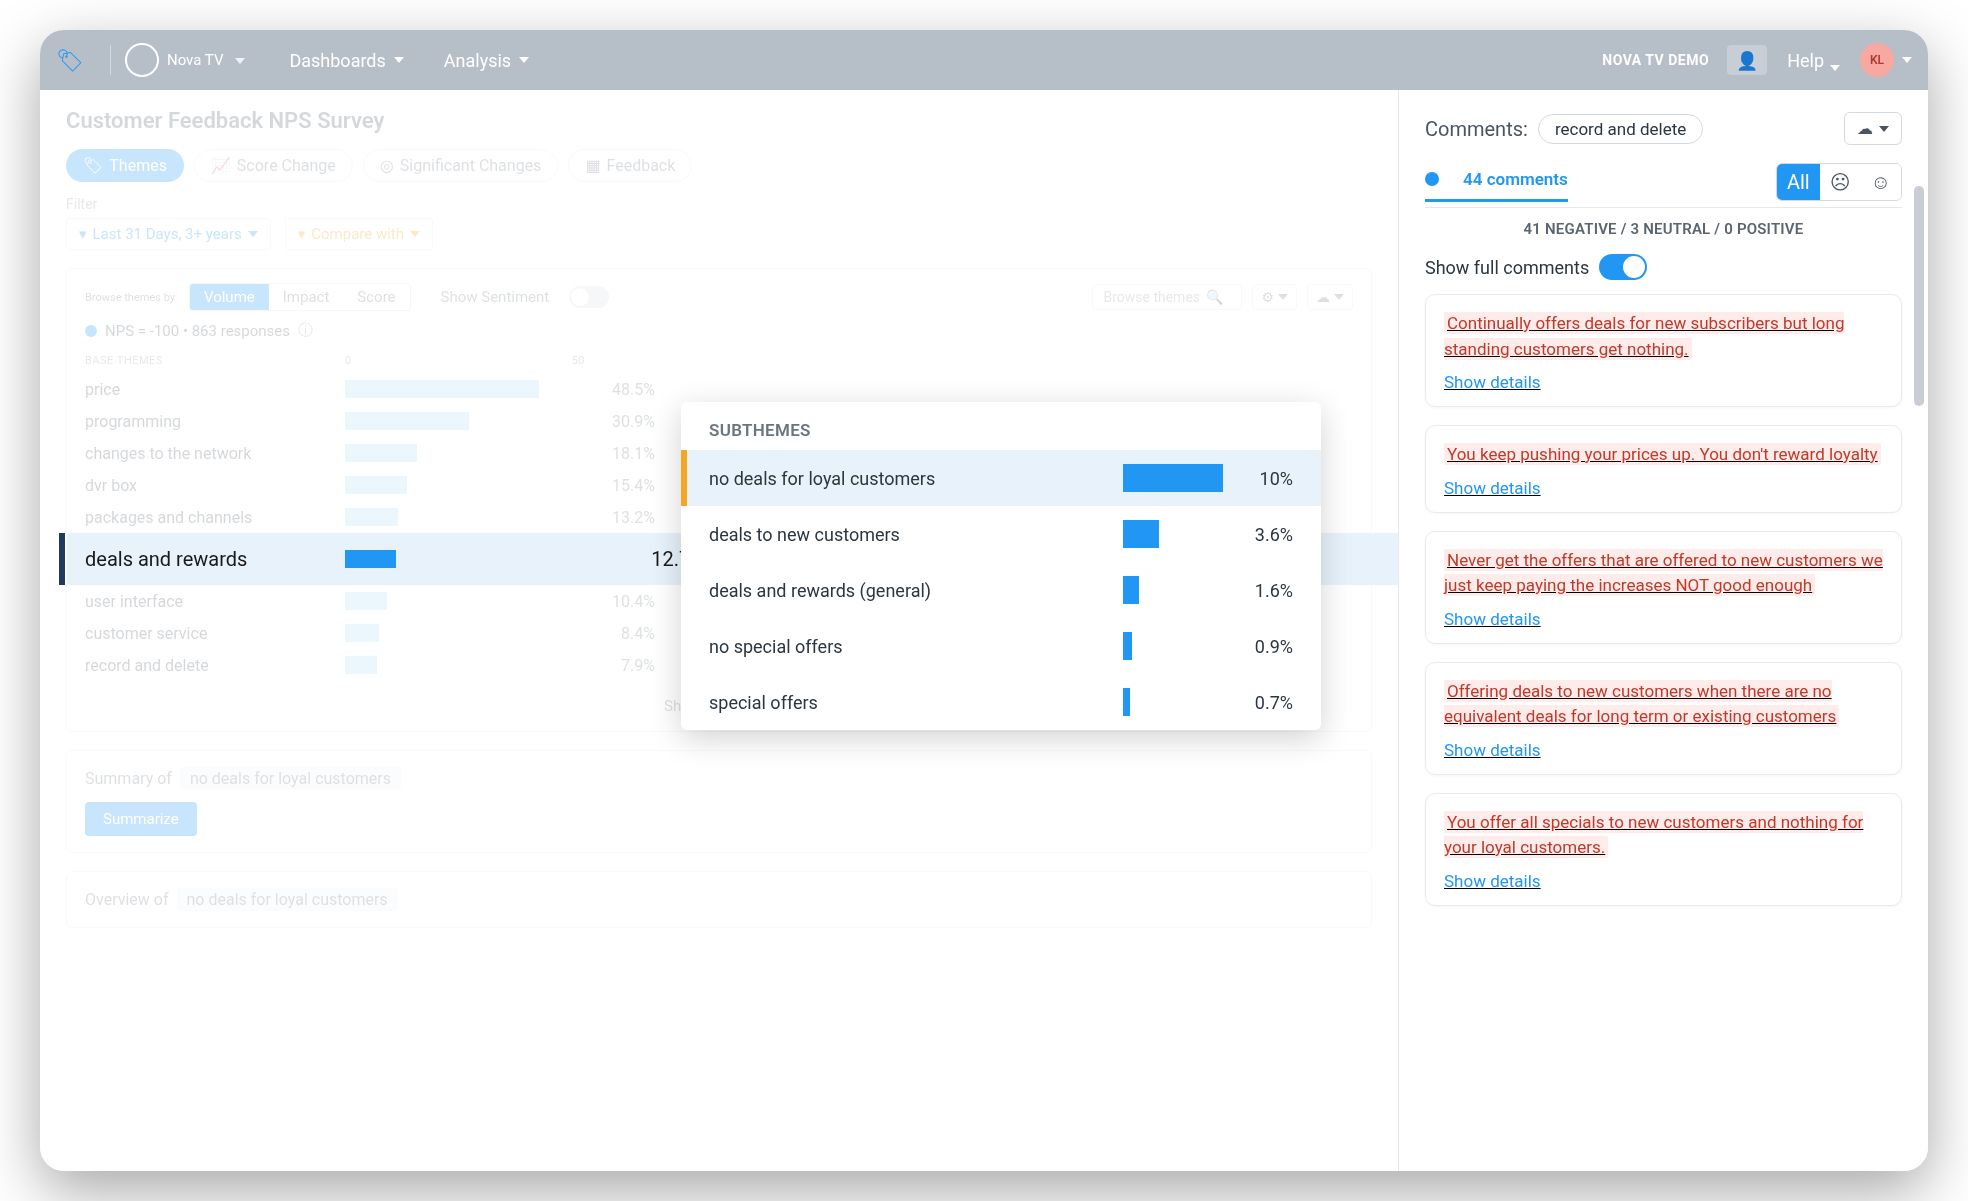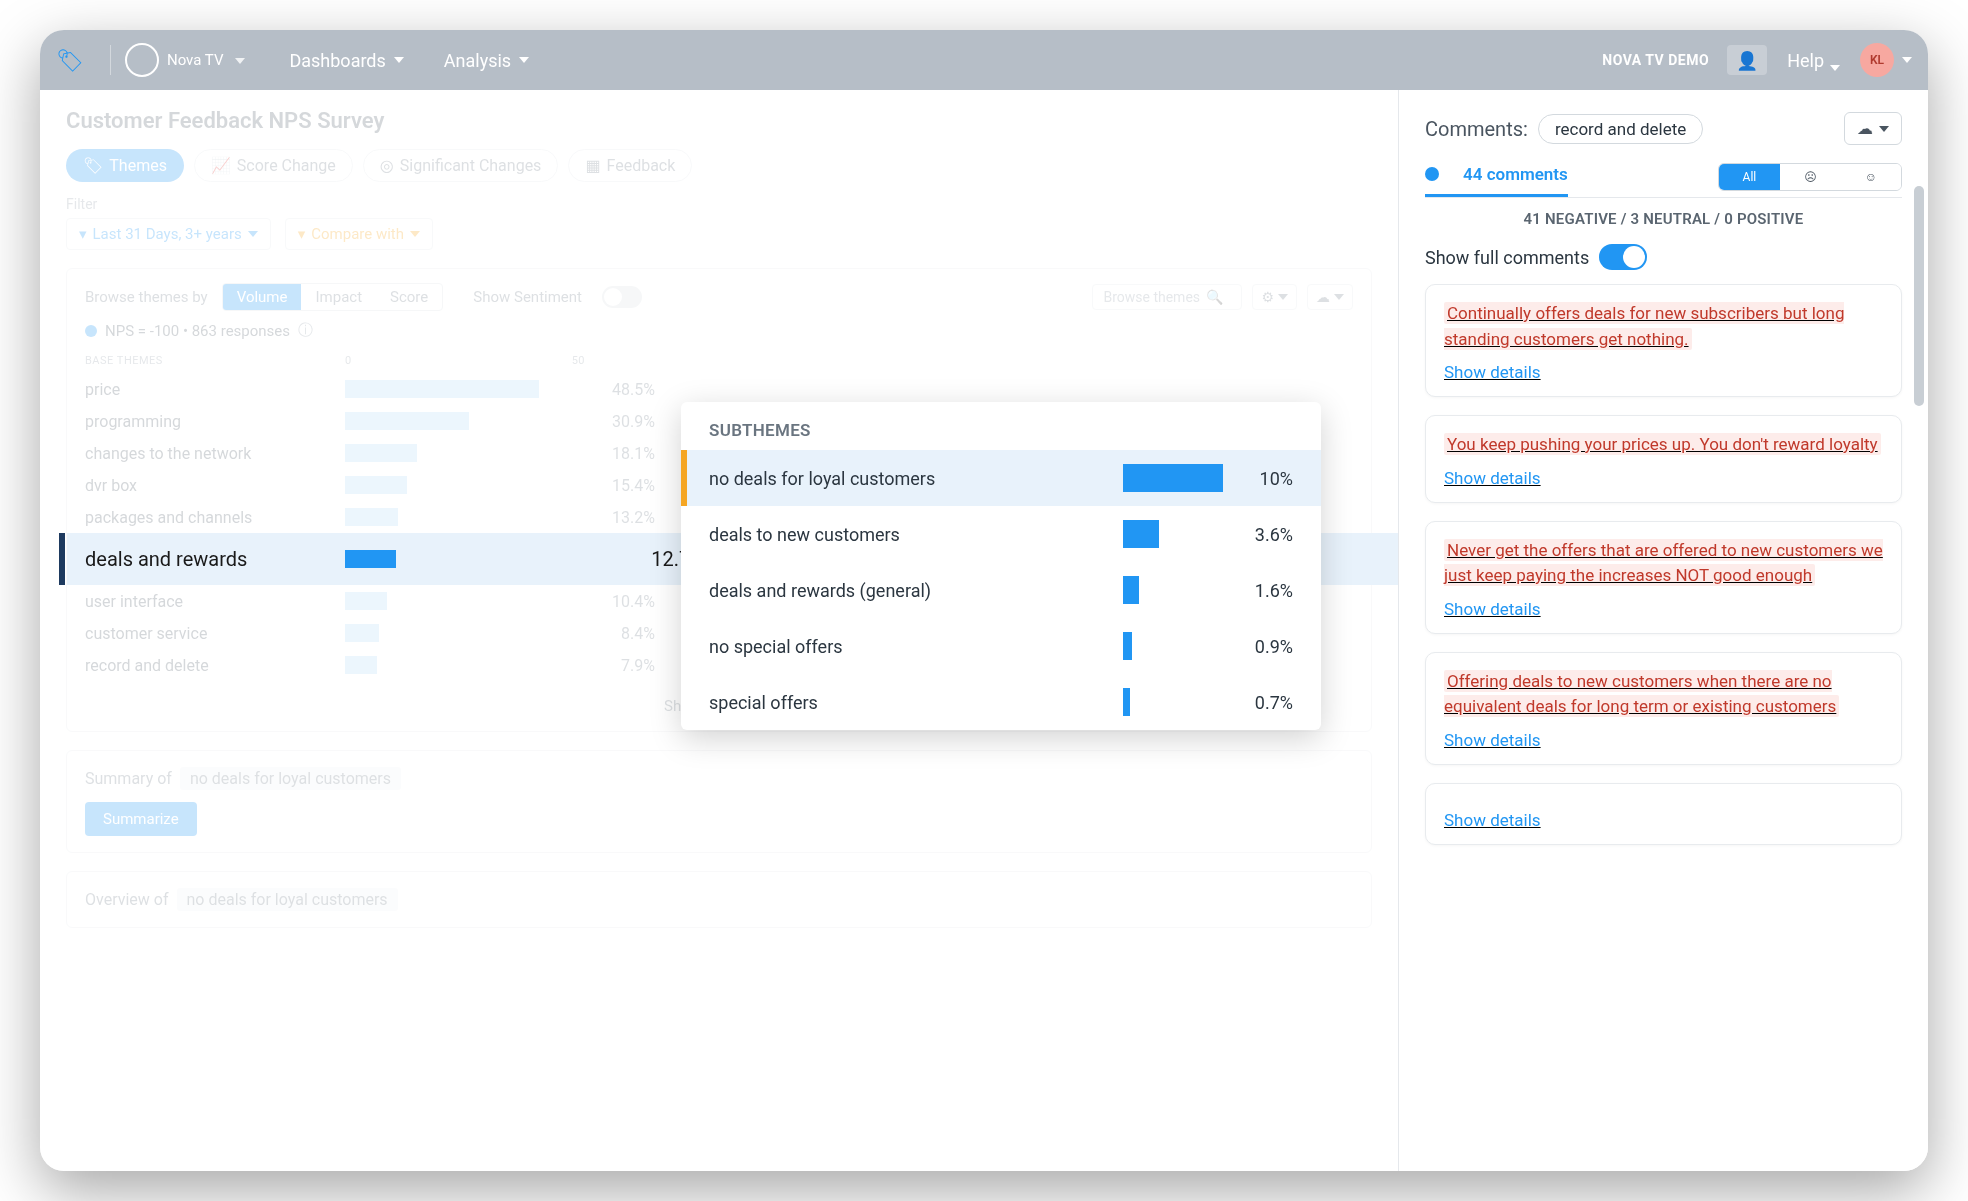--- a/index.html
+++ b/index.html
@@ -33,21 +33,21 @@
 .tab-pill.outlined { border-color: #e2e6ea; }
 .tab-icon { font-size: 16px; }
 
 .filter-label { font-size: 14px; color: #9aa4ae; margin-bottom: 6px; }
 .filter-row { display: flex; gap: 14px; margin-bottom: 18px; }
 .filter-chip { border: 1px solid #e2e6ea; border-radius: 4px; padding: 6px 12px; font-size: 15px; color: #2196f3; display: flex; align-items: center; gap: 6px; }
 .filter-chip.orange { color: #f5a623; }
 
 .panel { border: 1px solid #e5e8ec; border-radius: 6px; padding: 14px 18px; margin-bottom: 18px; }
 .browse-row { display: flex; align-items: center; gap: 14px; }
-.browse-label { color: #7a8590; font-size: 15px; }
+.browse-label { color: #7a8590; font-size: 11px; }
 .seg { display: flex; border: 1px solid #d9dee3; border-radius: 4px; overflow: hidden; }
 .seg-btn { padding: 4px 14px; font-size: 15px; color: #7a8590; }
 .seg-btn.active { background: #2196f3; color: #fff; }
 .sentiment-label { margin-left: 16px; color: #7a8590; font-size: 15px; }
 .toggle-off { width: 40px; height: 22px; border-radius: 11px; background: #d9dee3; position: relative; margin-left: 6px; }
 .toggle-off::after { content:""; position:absolute; width:18px; height:18px; border-radius:50%; background:#fff; top:2px; left:2px; }
 .panel-right-tools { margin-left:auto; display:flex; gap:10px; align-items:center; }
 .search-box { border:1px solid #e2e6ea; border-radius:4px; padding:4px 10px; font-size:14px; color:#9aa4ae; width:150px; display:flex; align-items:center; gap:6px; }
 .tool-btn { border:1px solid #e2e6ea; border-radius:4px; padding:4px 8px; color:#7a8590; font-size:14px; display:flex; align-items:center; gap:4px; }
 
@@ -85,21 +85,21 @@
 
 
 .r-head { padding: 22px 26px 0; }
 .r-line1 { display:flex; align-items:center; gap:10px; }
 .r-comments-label { font-size:20px; color:#4a5560; }
 .r-tag { border:1px solid #d3d9de; border-radius:16px; padding:4px 16px; font-size:17px; color:#2b3640; }
 .r-dl { margin-left:auto; border:1px solid #d3d9de; border-radius:6px; padding:6px 12px; display:flex; align-items:center; gap:6px; color:#4a5560; }
 .r-line2 { display:flex; align-items:center; margin-top:18px; border-bottom:1px solid #e5e8ec; padding-bottom:0; }
 .count-badge { display:flex; align-items:center; gap:24px; color:#2196f3; font-size:17px; font-weight:600; padding-bottom:10px; border-bottom:3px solid #2196f3; }
 .filter-seg { margin-left:auto; display:flex; border:1px solid #d3d9de; border-radius:6px; overflow:hidden; margin-bottom: 6px; }
-.filter-seg-btn { padding:6px 24px; font-size:12px; color:#4a5560; background:#fff; display:flex; align-items:center; }
+.filter-seg-btn { padding:6px 10px; font-size:20px; color:#4a5560; background:#fff; display:flex; align-items:center; }
 .filter-seg-btn.active { background:#2196f3; color:#fff; }
 .sent-summary { text-align:center; font-size:15px; font-weight:600; color:#5a6570; padding:12px 0; letter-spacing:.2px; }
 .full-toggle-row { display:flex; align-items:center; gap:10px; padding:4px 0 14px; font-size:18px; color:#2b3640; }
 .toggle-on { width:48px; height:26px; border-radius:13px; background:#2196f3; position:relative; }
 .toggle-on::after { content:""; position:absolute; width:22px; height:22px; border-radius:50%; background:#fff; top:2px; right:2px; }
 
 .comments-scroll { flex:1; overflow-y:auto; padding:0 26px 20px; }
 .card { background:#fff; border:1px solid #e8ebee; border-radius:10px; padding:16px 18px 14px; margin-bottom:18px; box-shadow:0 1px 3px rgba(0,0,0,.04);text-decoration:underline; }
 .card-text { font-size:17px; color:#c0392b; line-height:1.5; }
 .card-text span { background:#fdecea; padding:1px 3px; border-radius:2px; }
@@ -348,20 +348,21 @@
           </div>
           <div class="card">
             <div class="card-text"><span>Never get the offers that are offered to new customers we just keep paying the increases NOT good enough</span></div>
             <div class="show-details">Show details</div>
           </div>
           <div class="card">
             <div class="card-text"><span>Offering deals to new customers when there are no equivalent deals for long term or existing customers</span></div>
             <div class="show-details">Show details</div>
           </div>
           <div class="card">
+            <div class="card-text"><span>You offer all specials to new customers and nothing for your loyal customers.</span></div>
             <div class="show-details">Show details</div>
           </div>
         </div>
     </div>
   </div>
 
   <div class="subthemes-pop">
     <div class="sub-header">SUBTHEMES</div>
     <div id="subthemes-container">
         <div class="sub-row sel">

